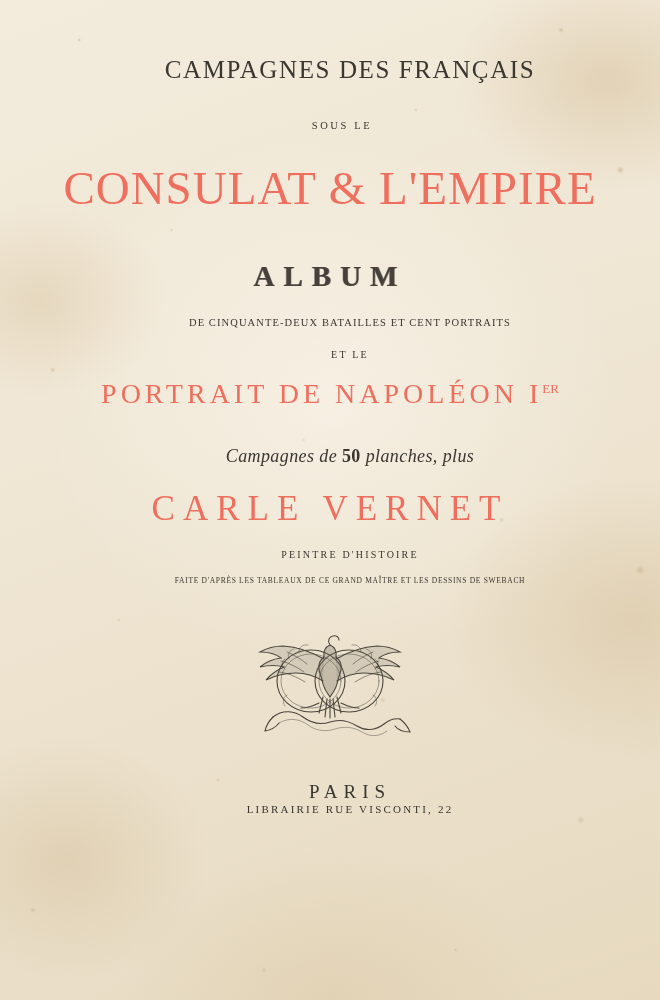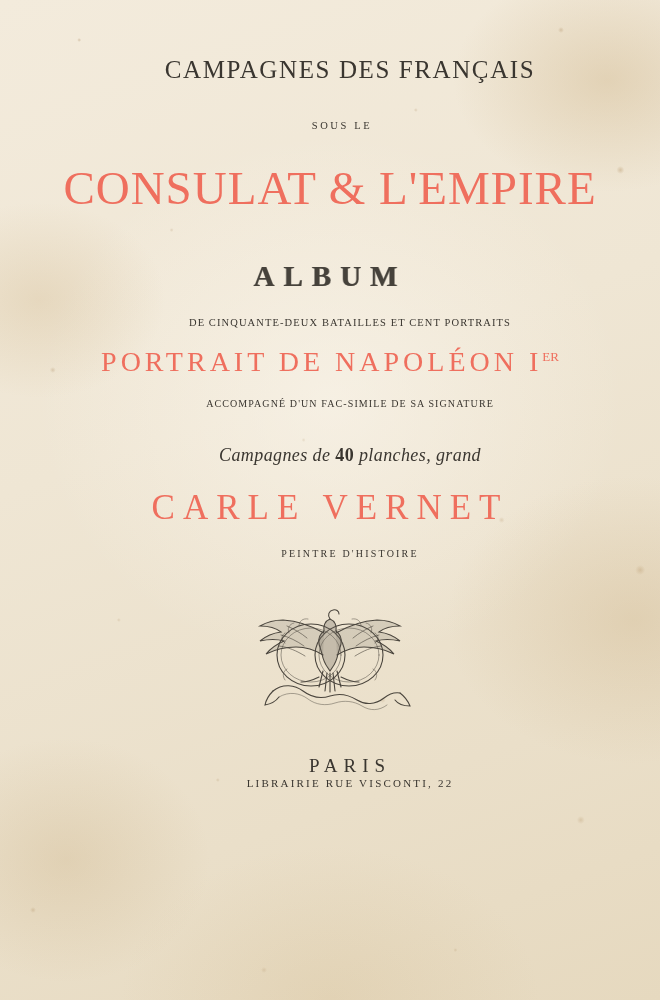--- a/index.html
+++ b/index.html
@@ -207,35 +207,36 @@
 
     <div class="t-sousle dark ink">sous le</div>
 
     <div class="t-consulat red ink">Consulat &amp; l'Empire</div>
 
     <div class="t-album ink">Album</div>
 
     <div class="t-cinquante dark ink">de cinquante-deux batailles et cent portraits</div>
 
 
+    <div class="t-etle dark ink">et le</div>
 
     <div class="t-portrait red ink">
       <span>Portrait de Napoléon I</span><span class="sup">er</span>
     </div>
 
-    <div class="t-accompagne dark ink">accompagné d'un fac-simile de sa signature</div>
 
     <div class="t-collection dark ink">
-      <span>Campagnes de </span><span class="num">40</span><span> planches, grand</span>
+      <span>Campagnes de </span><span class="num">50</span><span> planches, plus</span>
     </div>
 
     <div class="t-carle red ink">Carle Vernet</div>
 
     <div class="t-peintre dark ink">peintre d'histoire</div>
 
+    <div class="t-faite dark ink">faite d'après les tableaux de ce grand maître et les dessins de Swebach</div>
 
     <div id="vignette">
       <svg width="230" height="150" viewBox="0 0 230 150" xmlns="http://www.w3.org/2000/svg">
         <g fill="none" stroke="#4a453d" stroke-width="1.1" stroke-linecap="round">
 
           <ellipse cx="96" cy="72" rx="34" ry="31"></ellipse>
           <ellipse cx="96" cy="72" rx="30" ry="27" stroke-width="0.7" opacity="0.7"></ellipse>
           <ellipse cx="134" cy="72" rx="34" ry="31"></ellipse>
           <ellipse cx="134" cy="72" rx="30" ry="27" stroke-width="0.7" opacity="0.7"></ellipse>
 

